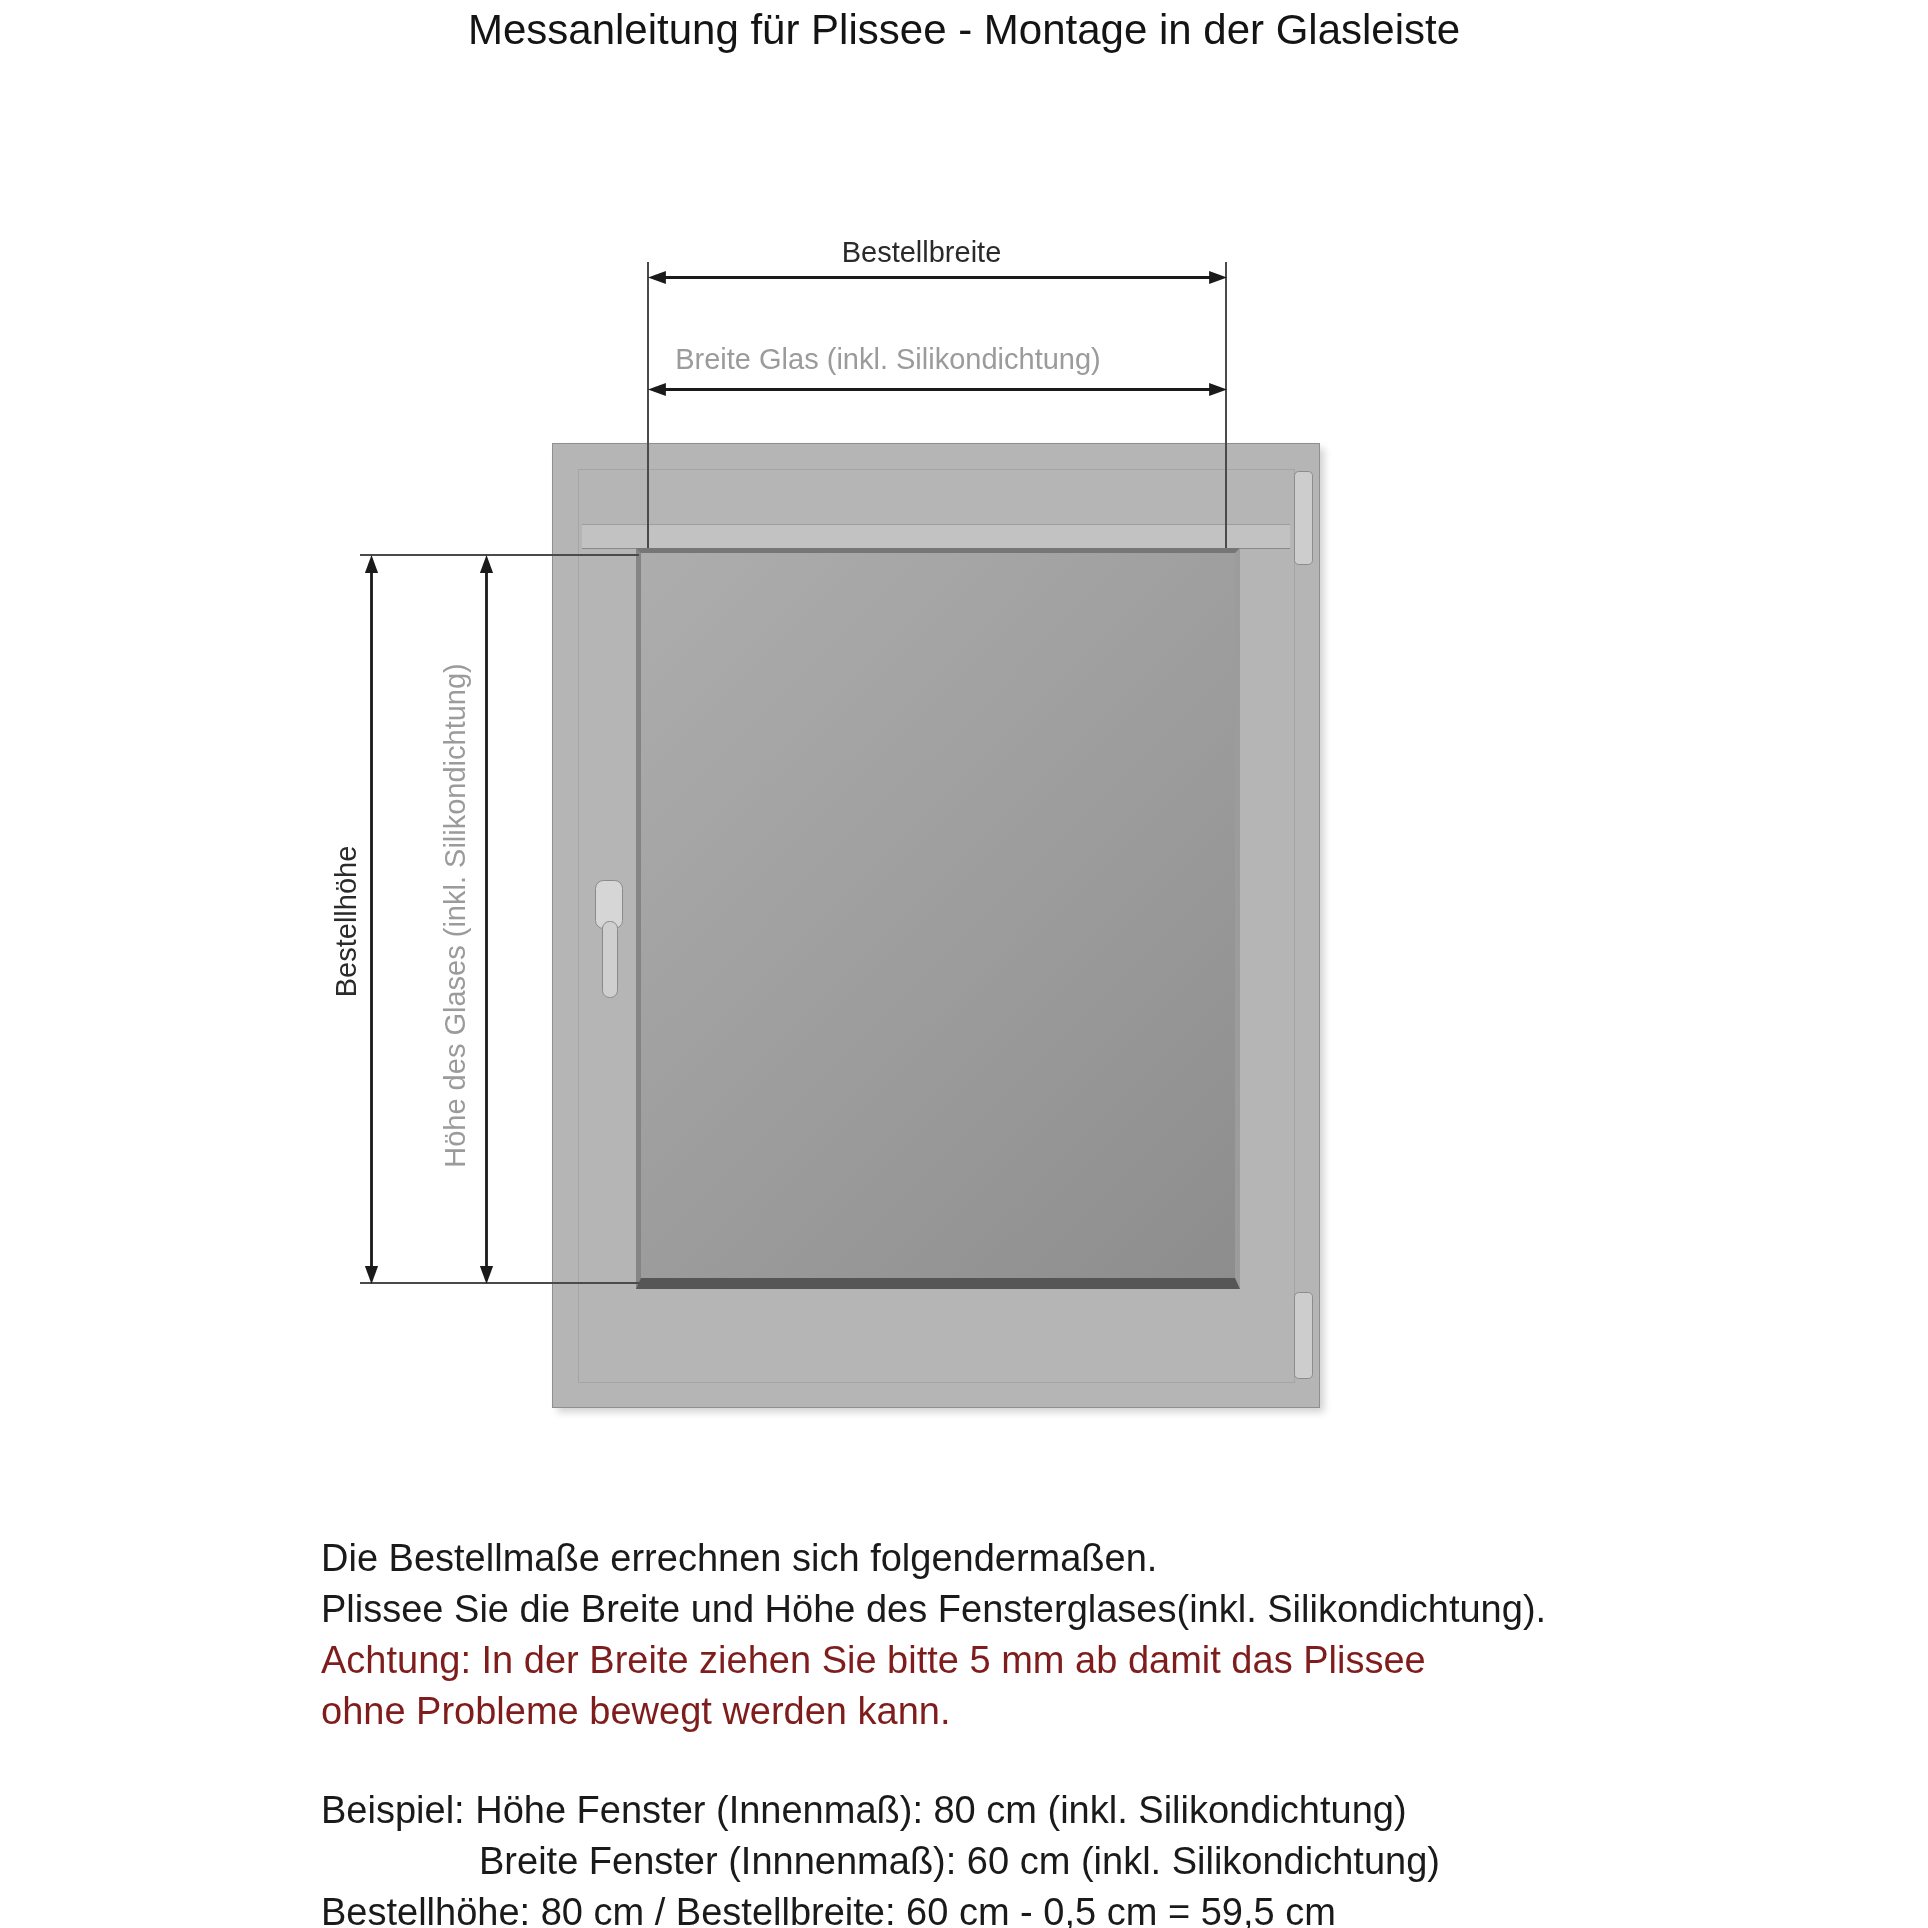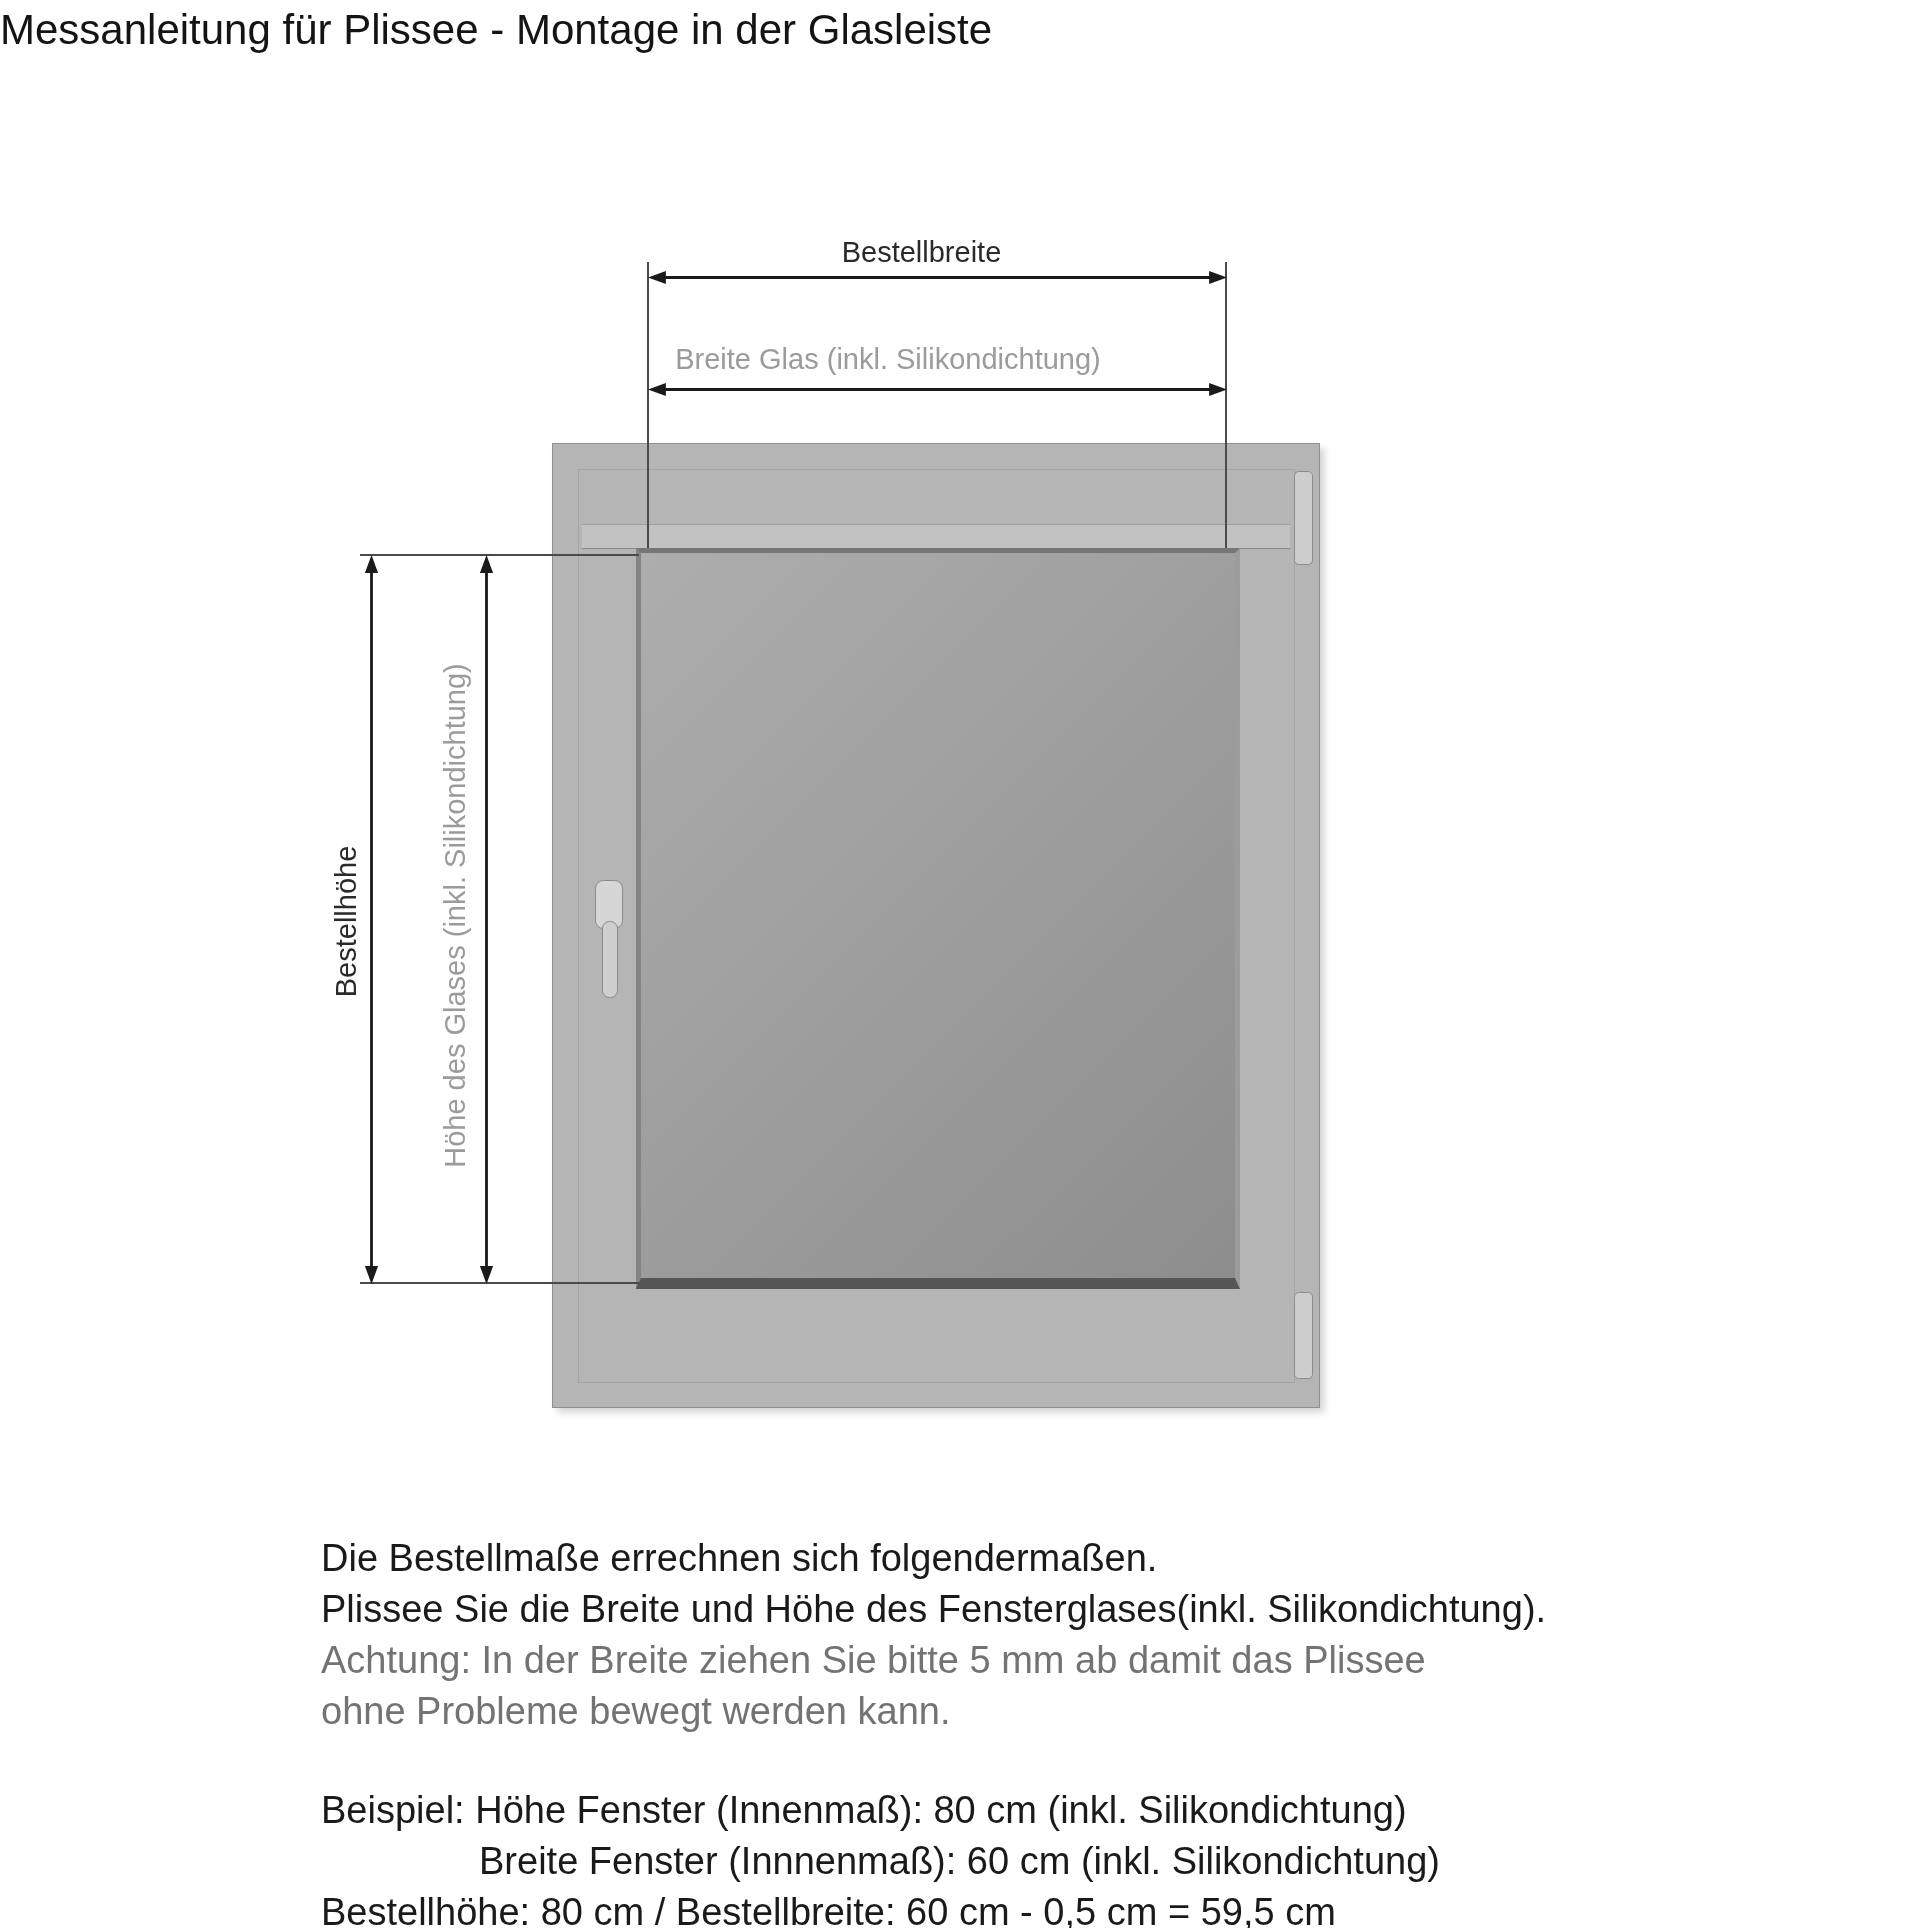--- a/index.html
+++ b/index.html
@@ -2,21 +2,21 @@
 <html style="font-size:15px"><head>
 <meta charset="utf-8">
 <style>
   html,body { margin:0; padding:0; background:#ffffff; }
   .page {
     position:relative; width:1928px; height:1928px; overflow:hidden;
     background:#ffffff; font-family:"Liberation Sans", sans-serif; color:#1a1a1a;
   }
   .title {
     position:absolute; top:5.6px; left:0; width:100%; margin:0;
-    font-size:42px; font-weight:400; color:#141414;
+    text-align:center; font-size:42px; font-weight:400; color:#141414;
   }
 
   
   .window-frame {
     position:absolute; left:552px; top:443px; width:768px; height:965px;
     background:#b5b5b5; border:1.9px solid #8f8f8f; box-sizing:border-box;
     box-shadow:4.7px 4.7px 7.5px rgba(0,0,0,0.18);
   }
   .window-sash {
     position:absolute; left:24.5px; top:24.5px; right:24.5px; bottom:24.5px;
@@ -55,21 +55,21 @@
   .dim-label {
     position:absolute; font-size:29px; color:#2a2a2a; white-space:nowrap;
     text-align:center; line-height:41px; height:41px;
   }
   .dim-label.gray { color:#9b9b9b; }
   .dim-label.vertical { transform:rotate(-90deg); }
 
   
   .text-block { position:absolute; left:321px; width:1469px; }
   .line { margin:0; font-size:38px; line-height:51px; color:#1a1a1a; }
-  .line.red { color:#737373; }
+  .line.red { color:#7f1d1d; }
   .line.indent { padding-left:158px; }
 </style>
 </head>
 <body>
 
 <div class="page">
 
   <h1 class="title">Messanleitung für Plissee - Montage in der Glasleiste</h1>
 
   <div>

